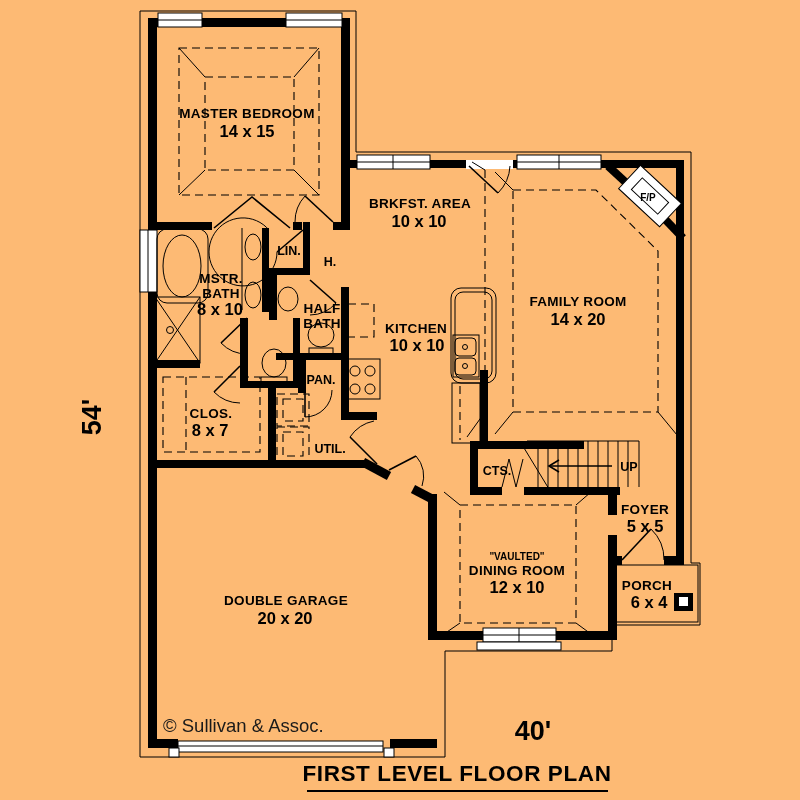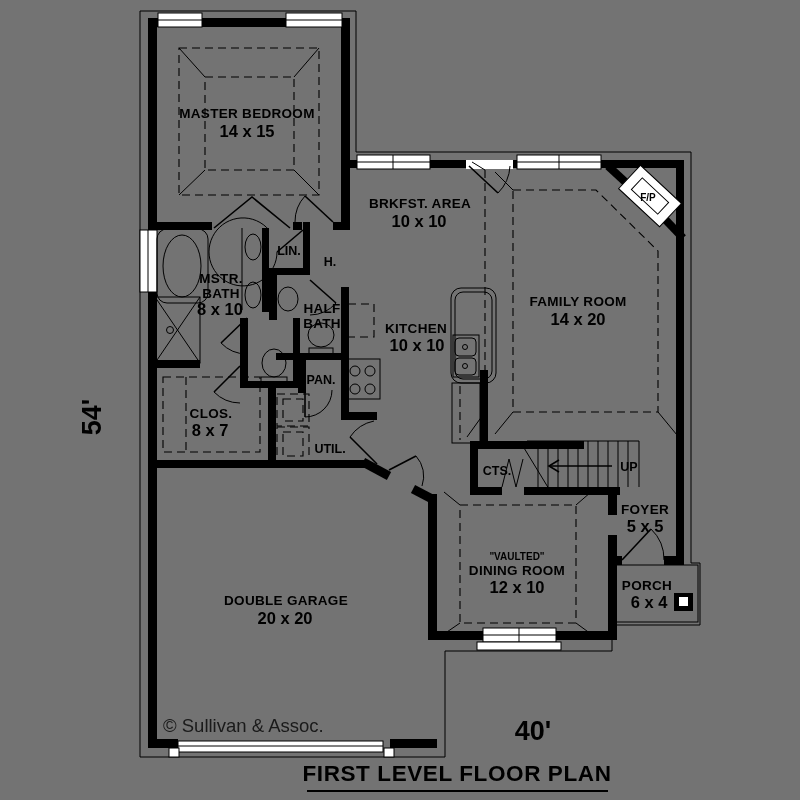--- a/index.html
+++ b/index.html
@@ -1,16 +1,16 @@
 <!DOCTYPE html>
 <html><head>
 <meta charset="utf-8">
 <style>
   html,body{margin:0;padding:0;background:#ffffff;}
-  .canvas{position:relative;width:800px;height:800px;background:#737373;overflow:hidden;}
+  .canvas{position:relative;width:800px;height:800px;background:#fdba74;overflow:hidden;}
   svg{display:block;}
   .t{font-family:"Liberation Sans","DejaVu Sans",sans-serif;font-weight:bold;fill:#000;text-anchor:middle;}
   .nm{font-size:13.5px;letter-spacing:.3px;}
   .dim{font-size:16.5px;}
   .sm{font-size:12.5px;}
   .tiny{font-size:10px;}
   .big{font-size:27px;}
   .ttl{font-size:22.5px;letter-spacing:.6px;}
   .cp{font-family:"Liberation Sans","DejaVu Sans",sans-serif;font-weight:normal;font-size:18.5px;fill:#1a1a1a;text-anchor:start;}
   .wall{fill:#000;}

